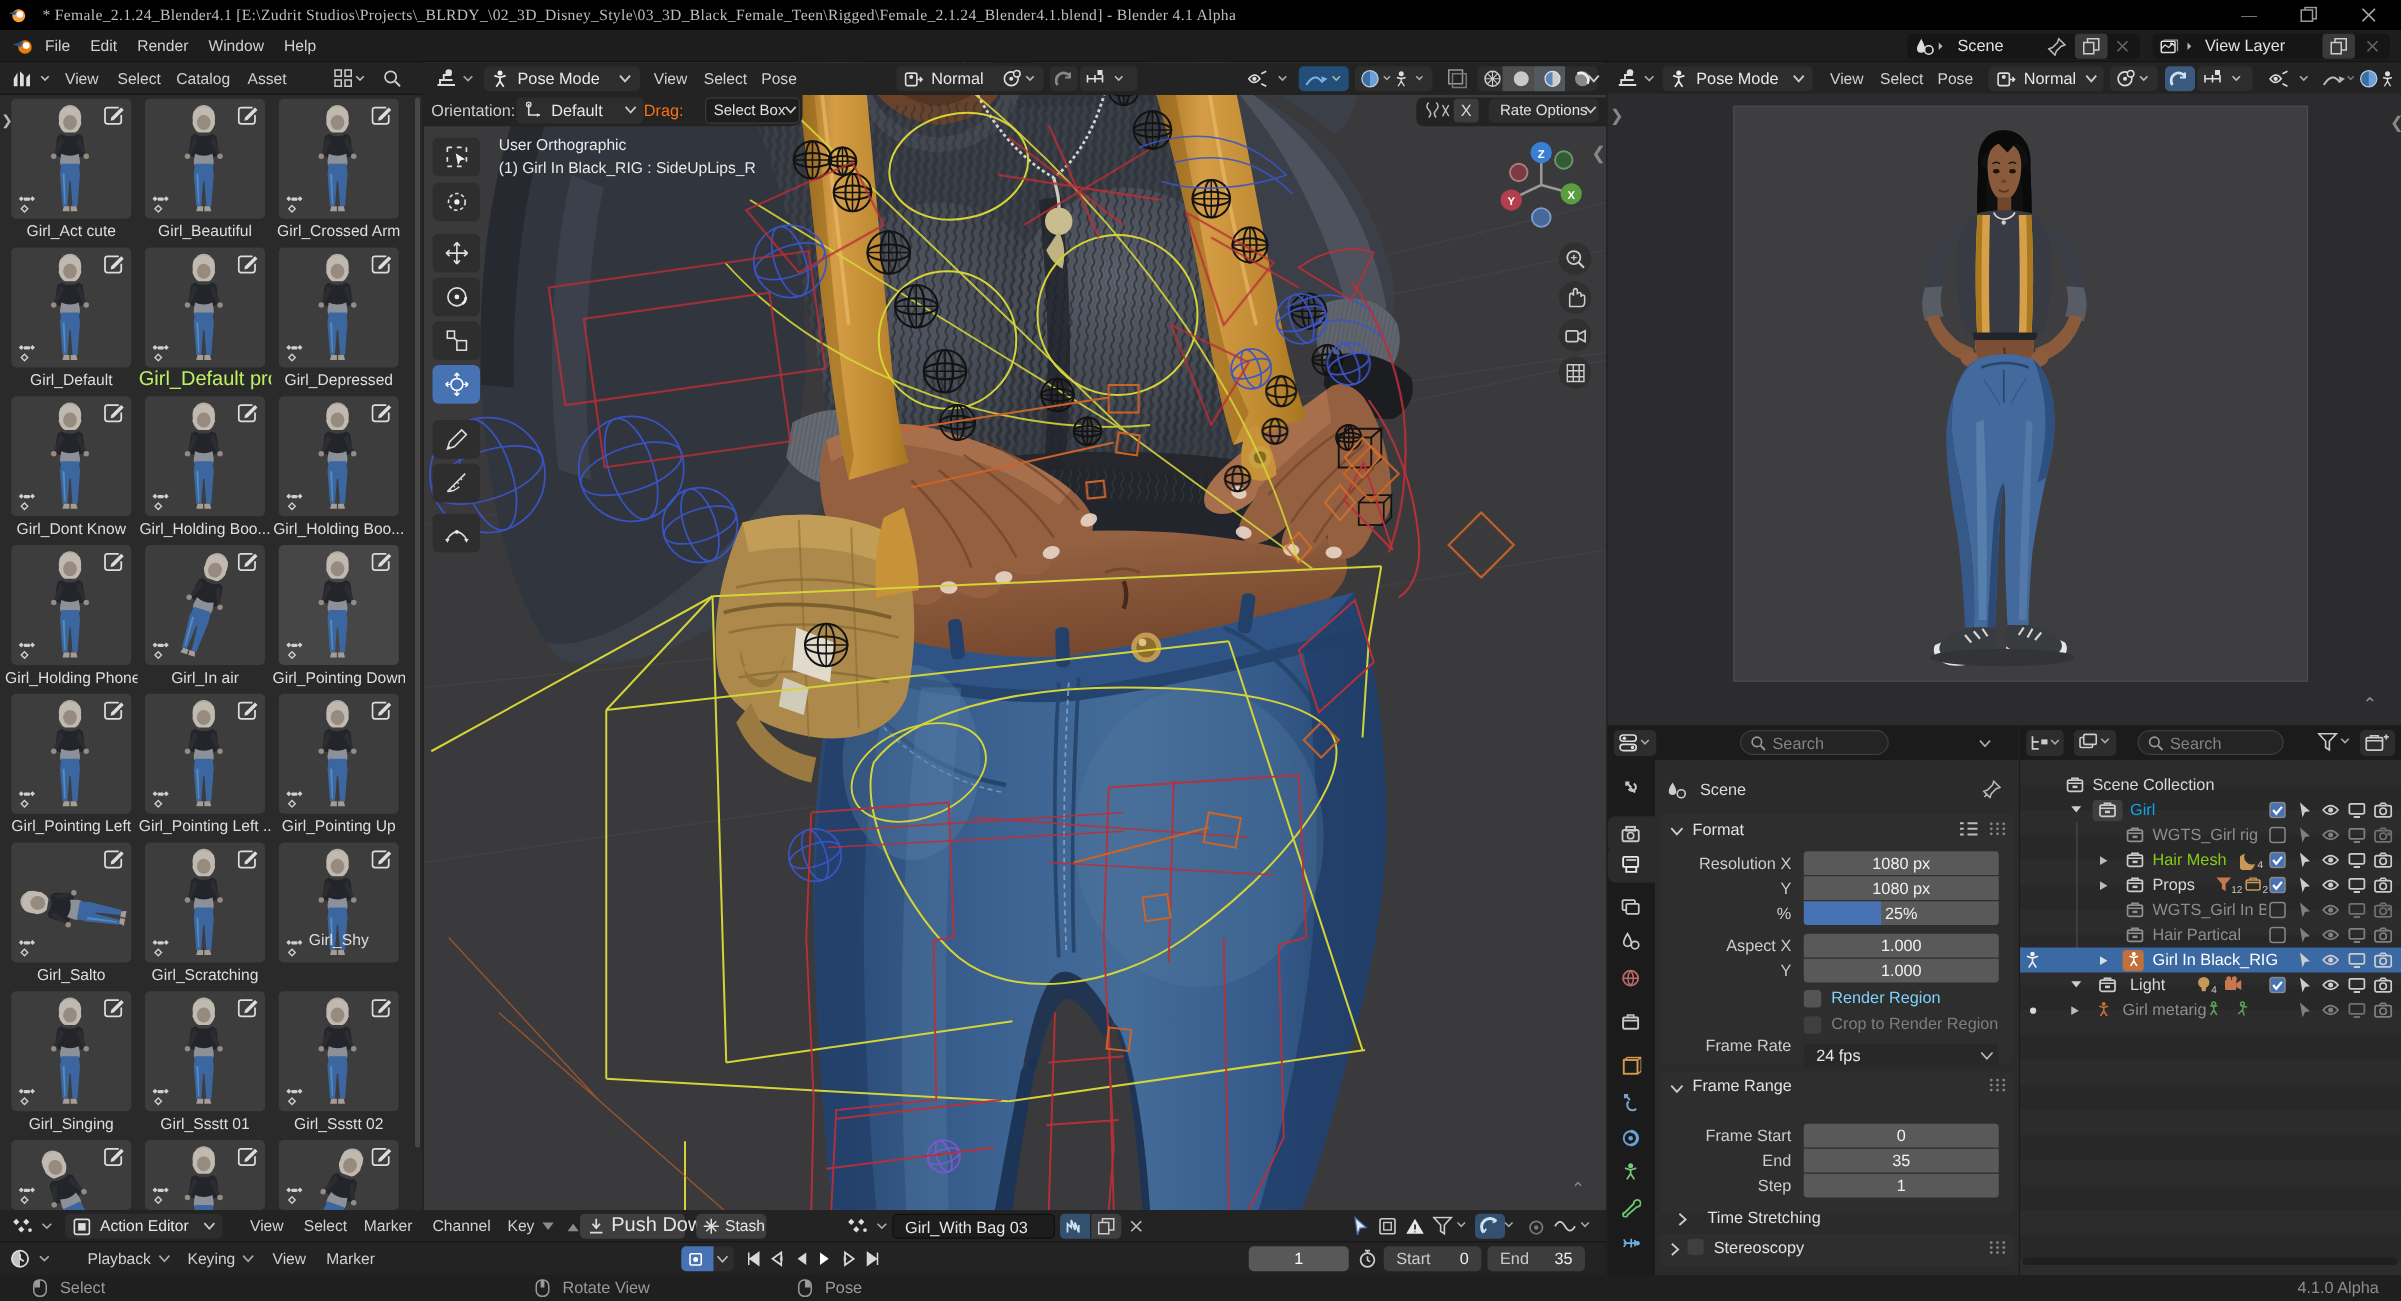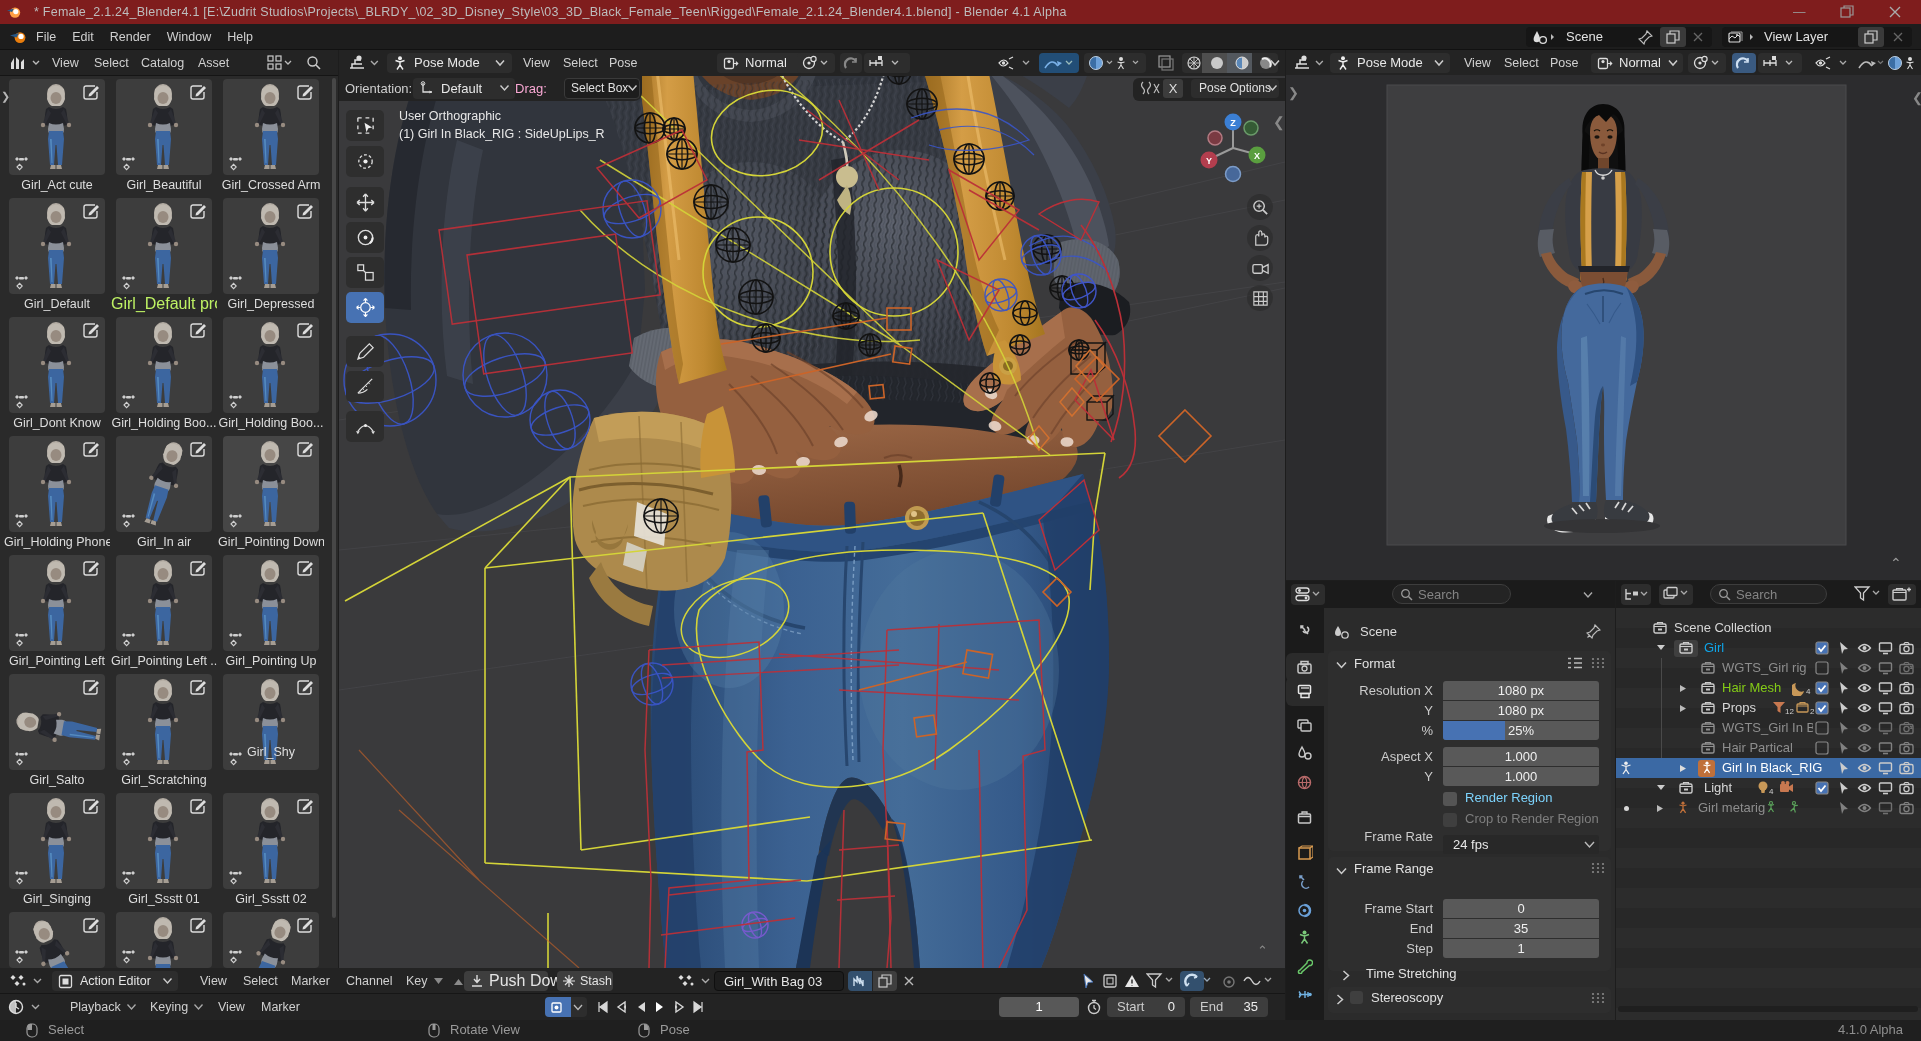--- a/index.html
+++ b/index.html
@@ -1,20 +1,20 @@
 <!DOCTYPE html>
 <html><head>
 <meta charset="utf-8">
 <style>
 * { margin:0; padding:0; box-sizing:border-box; }
 html,body { width:1921px; height:1041px; overflow:hidden; background:#1d1d1d;
   font-family:"Liberation Sans", sans-serif; font-size:13px; color:#d4d4d4; }
 .abs { position:absolute; }
-#titlebar { position:absolute; left:0; top:0; width:1921px; height:24px; background:#7f1d1d;
-  color:#c8c8c8; font-size:12.5px; line-height:24px; }
+#titlebar { position:absolute; left:0; top:0; width:1921px; height:24px; background:#000000;
+  color:#c8c8c8; font-size:12.5px; line-height:24px;font-family:Liberation Serif, serif; }
 #topbar { position:absolute; left:0; top:24px; width:1921px; height:26px; background:#1d1d1d;
   border-bottom:1px solid #111; }
 .menu { display:inline-block; padding:0 8px; line-height:26px; color:#d0d0d0; font-size:12.5px; }
 .tab { display:inline-block; padding:0 9px; line-height:26px; color:#bdbdbd; font-size:12.5px; }
 .tab.active { background:#3d3d3d; color:#efefef; border-radius:5px 5px 0 0; }
 #assets { position:absolute; left:0; top:50px; width:338px; height:918px; background:#2a2a2a; }
 #assets-header { position:absolute; left:0; top:0; width:338px; height:26px; background:#232323; border-bottom:1px solid #151515;}
 #viewport { position:absolute; left:339px; top:50px; width:946px; height:918px; background:#3a3a3a; overflow:hidden;}
 #vp-h1 { position:absolute; left:0; top:0; width:946px; height:26px; background:#232323; }
 #vp-h2 { position:absolute; left:0; top:26px; width:303px; height:25px; background:#232323; border-radius:0 0 8px 0; }
@@ -805,34 +805,34 @@
   <span class="abs" style="left:74px;top:2px;width:102px;height:21px;background:#2d2d2d;border-radius:4px"></span>
   <svg class="abs" style="left:80px;top:5px" width="16" height="15" viewBox="0 0 16 15">
         <path d="M4 2 v9 h9" fill="none" stroke="#ddd" stroke-width="1.3"></path>
         <path d="M13 11 l-2.5 -1.5 v3 Z" fill="#ddd"></path>
         <circle cx="4" cy="2.5" r="1.8" fill="none" stroke="#ddd" stroke-width="1"></circle>
       </svg>
   <span class="abs" style="left:102px;top:2px;line-height:21px;color:#e8e8e8">Default</span>
   <svg class="abs" style="left:160px;top:8px" width="11" height="9" viewBox="0 0 11 9">
         <path d="M1.5 1.5 l4 4.5 l4 -4.5" stroke="#ccc" stroke-width="1.4" fill="none"></path>
       </svg>
-  <span class="abs" style="left:176px;top:2px;color:#f9a8d4;line-height:21px">Drag:</span>
+  <span class="abs" style="left:176px;top:2px;color:#f97316;line-height:21px">Drag:</span>
   <span class="abs" style="left:225px;top:2px;width:76px;height:21px;background:#1d1d1d;border-radius:4px;border:1px solid #3a3a3a"></span>
   <span class="abs" style="left:232px;top:2px;line-height:21px;color:#e0e0e0;font-size:12px">Select Box</span>
   <svg class="abs" style="left:288px;top:8px" width="11" height="9" viewBox="0 0 11 9">
         <path d="M1.5 1.5 l4 4.5 l4 -4.5" stroke="#ccc" stroke-width="1.4" fill="none"></path>
       </svg>
   </div>
 <span class="abs" style="left:794px;top:28px;width:152px;height:23px;background:#232323;border-radius:6px 0 0 6px"></span>
 <svg class="abs" style="left:800px;top:30px" width="22" height="17" viewBox="0 0 22 17">
       <path d="M4 2 q-3 3 0 6 q3 3 0 6 M10 2 q3 3 0 6 q-3 3 0 6" stroke="#bbb" stroke-width="1.2" fill="none"></path>
       <path d="M15 4 l5 9 M20 4 l-5 9" stroke="#bbb" stroke-width="1.2"></path>
     </svg>
 <span class="abs" style="left:824px;top:29px;width:20px;height:19px;background:#3c3c3c;border-radius:3px;color:#ddd;text-align:center;line-height:19px">X</span>
-<span class="abs" style="left:852px;top:29px;width:88px;height:19px;background:#2d2d2d;border-radius:4px;color:#e0e0e0;text-align:center;line-height:19px;font-size:12px">Pose Options</span>
+<span class="abs" style="left:852px;top:29px;width:88px;height:19px;background:#2d2d2d;border-radius:4px;color:#e0e0e0;text-align:center;line-height:19px;font-size:12px">Rate Options</span>
 <svg class="abs" style="left:928px;top:34px" width="11" height="9" viewBox="0 0 11 9">
       <path d="M1.5 1.5 l4 4.5 l4 -4.5" stroke="#ccc" stroke-width="1.4" fill="none"></path>
     </svg>
 
 <div class="abs" style="left:7px;top:60px;width:40px">
   <div class="tbtn" style="top:0">
         <svg viewBox="0 0 22 22">
           <path d="M3 3 h4 M3 3 v4 M11 3 h4 M19 3 v4 M19 11 v4 M3 11 v4 M3 19 h4 M11 19 h4 M19 19 h-0" stroke="#ddd" stroke-width="1.4" fill="none"></path>
           <path d="M10 8 l8 5 l-4 1 l-2 4 Z" fill="#eee"></path>
         </svg>

